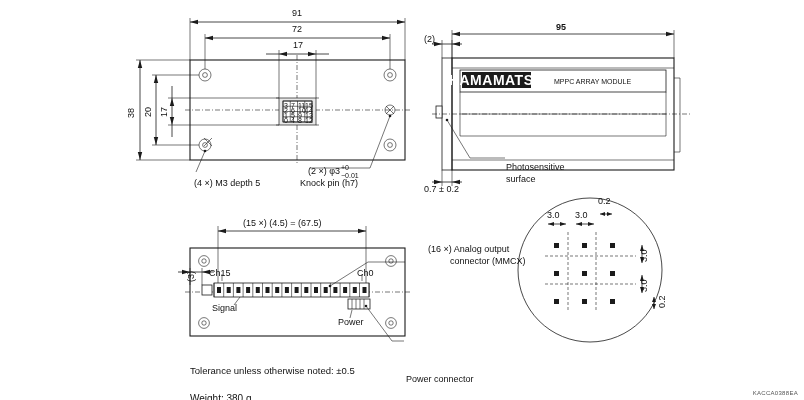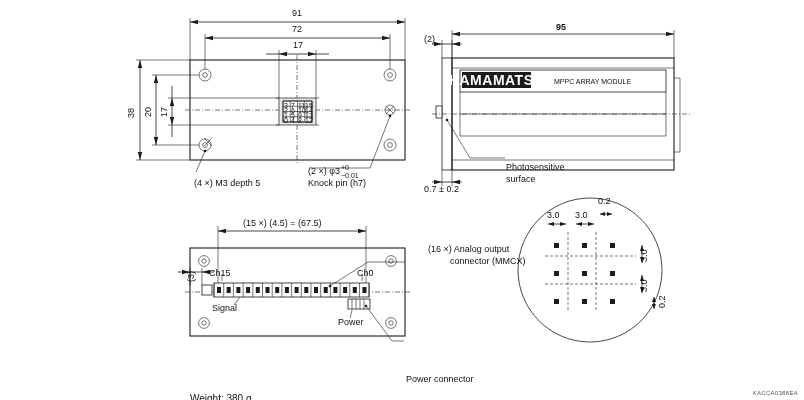--- a/index.html
+++ b/index.html
@@ -225,21 +225,21 @@
   <div class="lbl" style="left:293px;top:40px;">17</div>
 
   <div class="lbl vert" style="left:126px;top:118px;transform:rotate(-90deg);">38</div>
   <div class="lbl vert" style="left:143px;top:117px;transform:rotate(-90deg);">20</div>
   <div class="lbl vert" style="left:159px;top:117px;transform:rotate(-90deg);">17</div>
 
   <div class="lbl" style="left:194px;top:178px;">(4 ×) M3 depth 5</div>
   <div class="lbl" style="left:296px;top:166px;padding-left:12px;">(2 ×) φ3</div>
   <div class="lbl xs" style="left:341px;top:163px;">+0</div>
   <div class="lbl xs" style="left:341px;top:171px;">−0.01</div>
-  <div class="lbl" style="left:308px;top:178px;">Knock pin (h7)</div>
+  <div class="lbl" style="left:300px;top:178px;">Knock pin (h7)</div>
 
   <div class="lbl xs" style="left:284px;top:101px;">3</div>
   <div class="lbl xs" style="left:291px;top:101px;">7</div>
   <div class="lbl xs" style="left:298px;top:101px;">11</div>
   <div class="lbl xs" style="left:305px;top:101px;">15</div>
 
   <div class="lbl xs" style="left:284px;top:106px;">2</div>
   <div class="lbl xs" style="left:291px;top:106px;">6</div>
   <div class="lbl xs" style="left:298px;top:106px;">10</div>
   <div class="lbl xs" style="left:305px;top:106px;">14</div>
@@ -276,16 +276,17 @@
   <div class="lbl" style="left:408px;top:256px;margin-left:42px;">connector (MMCX)</div>
   <div class="lbl" style="left:406px;top:342px;margin-top:32px;">Power connector</div>
 
   <div class="lbl" style="left:598px;top:196px;">0.2</div>
   <div class="lbl" style="left:547px;top:210px;">3.0</div>
   <div class="lbl" style="left:575px;top:210px;">3.0</div>
   <div class="lbl vert" style="left:639px;top:262px;transform:rotate(-90deg);">3.0</div>
   <div class="lbl vert" style="left:639px;top:292px;transform:rotate(-90deg);">3.0</div>
   <div class="lbl vert" style="left:657px;top:308px;transform:rotate(-90deg);">0.2</div>
 
+  <div class="lbl" style="left:190px;top:366px;font-size:9.5px;">Tolerance unless otherwise noted: ±0.5</div>
   <div class="lbl" style="left:190px;top:394px;font-size:10px;">Weight: 380 g</div>
 
   <div class="code">KACCA0388EA</div>
 </div>
 
 </body></html>

